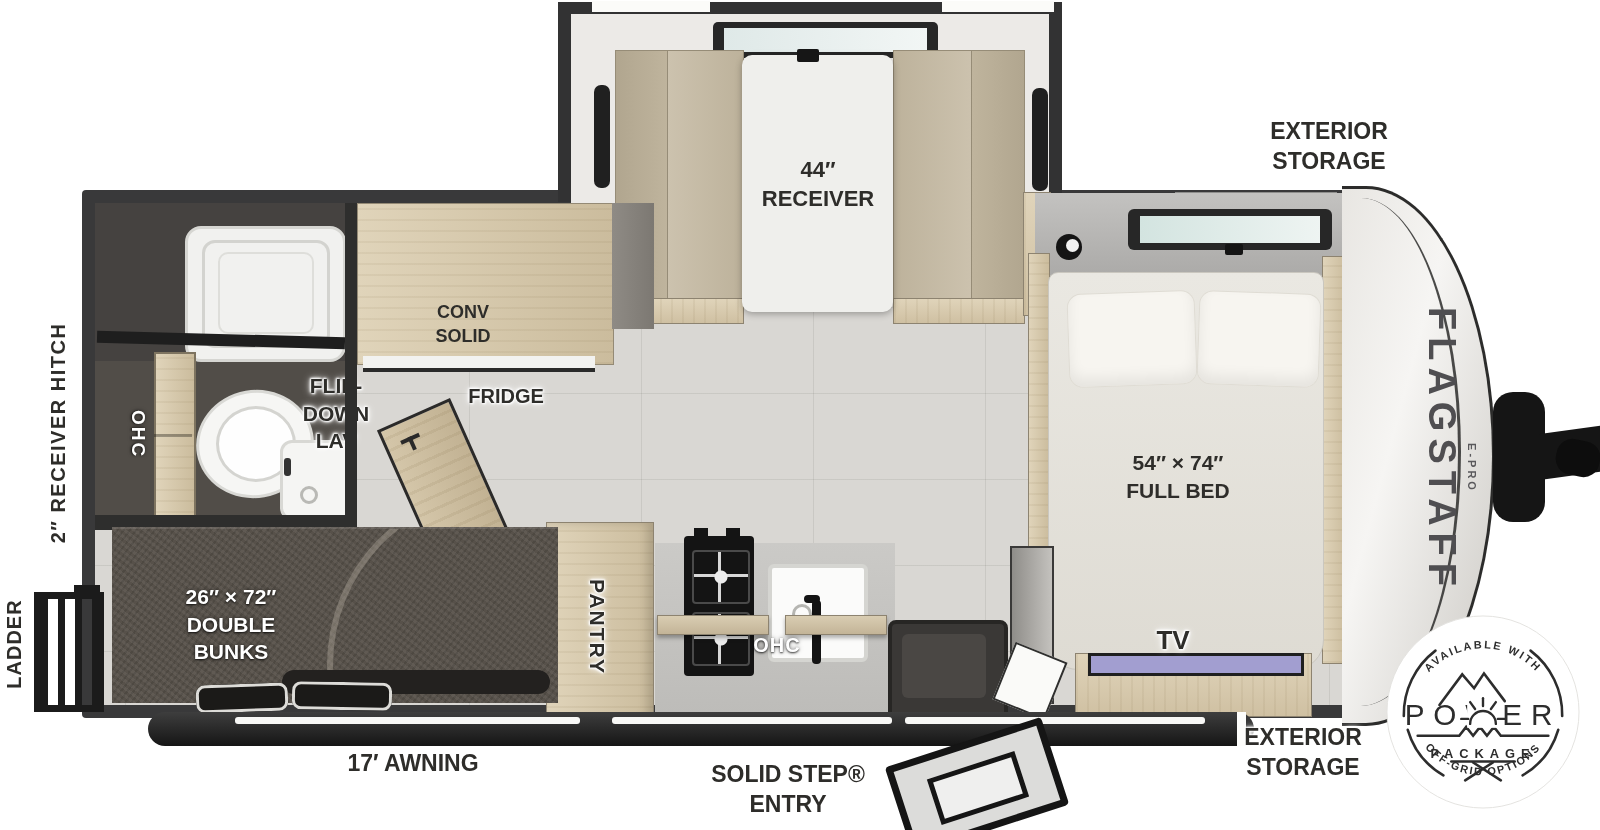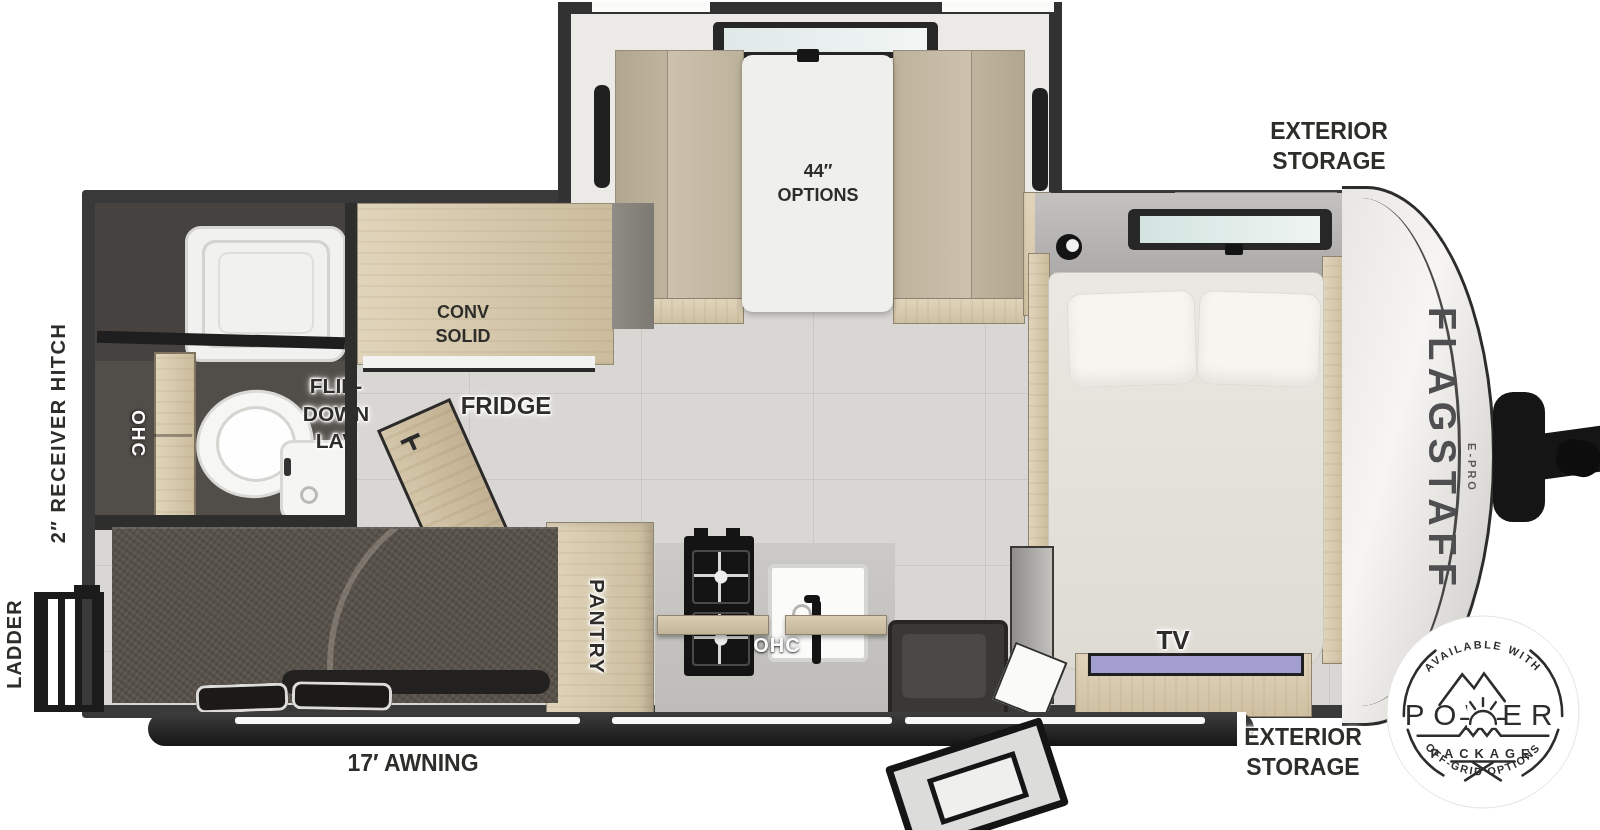--- a/index.html
+++ b/index.html
@@ -47,23 +47,23 @@
   <div class="abs" style="left:615px;top:50px;width:52px;height:250px;background:linear-gradient(90deg,#b1a68f,#bfb49d);border:1px solid #968c77;"></div>
   <div class="abs" style="left:667px;top:50px;width:75px;height:250px;background:linear-gradient(90deg,#ccc2ae,#bdb29b);border:1px solid #968c77;"></div>
   <div class="abs woodh" style="left:615px;top:298px;width:127px;height:24px;border:1px solid #8d8370;"></div>
   <div class="abs" style="left:893px;top:50px;width:78px;height:250px;background:linear-gradient(90deg,#bdb29b,#ccc2ae);border:1px solid #968c77;"></div>
   <div class="abs" style="left:971px;top:50px;width:52px;height:250px;background:linear-gradient(90deg,#bfb49d,#b1a68f);border:1px solid #968c77;"></div>
   <div class="abs woodh" style="left:893px;top:298px;width:130px;height:24px;border:1px solid #8d8370;"></div>
   <div class="abs woodh" style="left:1023px;top:192px;width:26px;height:122px;border:1px solid #8d8370;"></div>
 
   <div class="abs" style="left:742px;top:55px;width:151px;height:257px;background:#efefec;border-radius:10px;box-shadow:0 2px 7px rgba(0,0,0,.3);"></div>
   <div class="abs" style="left:797px;top:49px;width:22px;height:13px;background:#161616;border-radius:2px;"></div>
-  <div class="lbl stack" style="left:818px;top:184px;font-size:18px;">
+  <div class="lbl stack" style="left:818px;top:184px;font-size:22px;">
     <span>44″</span>
-    <span>OPTIONS</span>
+    <span>RECEIVER</span>
   </div>
 
   <div class="abs" style="left:95px;top:203px;width:250px;height:325px;background:#514d48;"></div>
   <div class="abs" style="left:95px;top:203px;width:250px;height:158px;background:#454240;"></div>
   <div class="abs" style="left:185px;top:226px;width:155px;height:130px;background:#f1f1ef;border:3px solid #d6d6d2;border-radius:16px;"></div>
   <div class="abs" style="left:202px;top:240px;width:122px;height:102px;border:3px solid #d3d3cf;border-radius:13px;"></div>
   <div class="abs" style="left:218px;top:252px;width:92px;height:78px;border:2px solid #dedeDA;border-radius:10px;"></div>
   <div class="abs" style="left:97px;top:334px;width:248px;height:12px;background:#1e1e1e;transform:rotate(1.5deg);"></div>
   <div class="abs woodv" style="left:154px;top:352px;width:38px;height:170px;border:2px solid #7e7460;"></div>
   <div class="abs" style="left:154px;top:434px;width:38px;height:3px;background:rgba(0,0,0,.3);"></div>
@@ -86,33 +86,37 @@
   <div class="abs wall" style="left:95px;top:515px;width:262px;height:15px;background:#2e2e2d;"></div>
 
   <div class="abs woodv" style="left:357px;top:203px;width:255px;height:160px;border:1px solid #94температ;border:1px solid #948a75;"></div>
   <div class="abs" style="left:612px;top:203px;width:42px;height:126px;background:linear-gradient(90deg,#8f8b85,#7c7872);"></div>
   <div class="abs" style="left:363px;top:356px;width:232px;height:12px;background:#f2f2f0;"></div>
   <div class="abs" style="left:363px;top:368px;width:232px;height:4px;background:#2a2a2a;"></div>
   <div class="lbl stack" style="left:463px;top:325px;font-size:18px;">
     <span>CONV</span>
     <span>SOLID</span>
   </div>
-  <div class="lbl halo" style="left:506px;top:406px;font-size:24px;">FRIDGE</div>
+  <div class="lbl halo" style="left:506px;top:396px;font-size:20px;">FRIDGE</div>
 
   <div class="abs" style="left:1035px;top:193px;width:313px;height:90px;background:linear-gradient(180deg,#c3c2c0,#a9a8a6);border-bottom:2px solid #8b8a88;"></div>
   <div class="abs" style="left:1128px;top:209px;width:204px;height:41px;background:#272727;border-radius:6px;"></div>
   <div class="abs" style="left:1140px;top:216px;width:180px;height:27px;background:linear-gradient(90deg,#d3e4e0,#eef4f2);"></div>
   <div class="abs" style="left:1225px;top:244px;width:18px;height:11px;background:#141414;border-radius:2px;"></div>
   <div class="abs" style="left:1056px;top:234px;width:26px;height:26px;background:#141414;border-radius:50%;"></div>
   <div class="abs" style="left:1066px;top:239px;width:13px;height:13px;background:#f1f1f1;border-radius:50%;"></div>
   <div class="abs woodv" style="left:1028px;top:253px;width:20px;height:428px;border:1px solid #8d8370;"></div>
   <div class="abs woodv" style="left:1322px;top:256px;width:23px;height:406px;border:1px solid #8d8370;"></div>
   <div class="abs" style="left:1048px;top:272px;width:274px;height:396px;background:linear-gradient(180deg,#eae8e2,#dedbd3);border:1px solid #cac7bf;border-radius:10px 10px 30px 30px;"></div>
   <div class="abs" style="left:1068px;top:292px;width:126px;height:92px;background:#f7f5f0;border:1px solid #dfdcd4;border-radius:14px;transform:rotate(-2deg);box-shadow:inset 0 -8px 14px rgba(0,0,0,.07);"></div>
   <div class="abs" style="left:1198px;top:292px;width:120px;height:92px;background:#f7f5f0;border:1px solid #dfdcd4;border-radius:14px;transform:rotate(2deg);box-shadow:inset 0 -8px 14px rgba(0,0,0,.07);"></div>
+  <div class="lbl stack" style="left:1178px;top:477px;font-size:21px;">
+    <span>54″ × 74″</span>
+    <span>FULL BED</span>
+  </div>
   <div class="lbl wlbl r90" style="left:1358px;top:456px;font-size:19px;letter-spacing:2px;">OHC</div>
   <div class="abs woodh" style="left:1075px;top:653px;width:235px;height:62px;border:1px solid #8d8370;"></div>
   <div class="abs" style="left:1088px;top:653px;width:210px;height:17px;background:#a29ed0;border:3px solid #1f1f1f;"></div>
   <div class="lbl halo" style="left:1173px;top:640px;font-size:26px;">TV</div>
 
   <div class="abs" style="left:655px;top:543px;width:240px;height:170px;background:linear-gradient(180deg,#cbcac7,#bdbcb9);"></div>
   <div class="abs woodv" style="left:546px;top:522px;width:106px;height:196px;border:1px solid #8d8370;box-shadow:inset -6px 0 10px rgba(0,0,0,.15);"></div>
   <div class="lbl halo r90" style="left:597px;top:627px;font-size:21px;letter-spacing:2px;">PANTRY</div>
   <div class="abs" style="left:684px;top:536px;width:70px;height:140px;background:#141414;border-radius:4px;"></div>
   <div class="abs" style="left:694px;top:528px;width:14px;height:9px;background:#141414;"></div>
@@ -127,32 +131,41 @@
   <div class="abs" style="left:785px;top:615px;width:100px;height:18px;background:linear-gradient(180deg,#d9cdb2,#c3b497);border:1px solid #8d8370;box-shadow:0 3px 4px rgba(0,0,0,.3);"></div>
   <div class="lbl wlbl" style="left:777px;top:645px;font-size:20px;letter-spacing:1px;">OHC</div>
   <div class="abs" style="left:888px;top:620px;width:112px;height:93px;background:#3a3836;border:4px solid #272624;border-radius:8px;"></div>
   <div class="abs" style="left:902px;top:634px;width:84px;height:64px;background:#4a4744;border-radius:6px;"></div>
   <div class="abs" style="left:1010px;top:546px;width:40px;height:154px;background:linear-gradient(90deg,#8f8d89,#c4c2be);border:2px solid #3a3938;"></div>
   <div class="abs" style="left:1002px;top:650px;width:52px;height:58px;background:#fafaf8;border:2px solid #2f2f2e;transform:rotate(22deg);"></div>
 
   <div class="abs" style="left:112px;top:527px;width:446px;height:174px;overflow:hidden;border-top:2px solid rgba(255,255,255,.1);background:repeating-linear-gradient(37deg,rgba(255,255,255,.05) 0 3px,rgba(0,0,0,0) 3px 6px),repeating-linear-gradient(-53deg,rgba(0,0,0,.1) 0 2px,rgba(0,0,0,0) 2px 5px),#57514a;">
     <div class="abs" style="left:215px;top:-40px;width:330px;height:340px;border:6px solid rgba(185,177,164,.38);border-radius:50%;"></div>
   </div>
+  <div class="lbl wlbl stack" style="left:231px;top:625px;font-size:21px;">
+    <span>26″ × 72″</span>
+    <span>DOUBLE</span>
+    <span>BUNKS</span>
+  </div>
   <div class="abs" style="left:282px;top:670px;width:268px;height:24px;background:#23211f;border-radius:12px;"></div>
   <div class="abs" style="left:196px;top:684px;width:92px;height:28px;background:#1b1a18;border-radius:9px;box-shadow:inset 0 0 0 3px #dddcd8;transform:rotate(-2deg);"></div>
   <div class="abs" style="left:292px;top:682px;width:100px;height:28px;background:#1b1a18;border-radius:9px;box-shadow:inset 0 0 0 3px #dddcd8;transform:rotate(1deg);"></div>
 
   <div class="abs" style="left:148px;top:712px;width:1106px;height:34px;background:linear-gradient(180deg,#3e3e3e,#151515);border-radius:17px;"></div>
   <div class="abs" style="left:235px;top:717px;width:345px;height:7px;background:#f8f8f6;border-radius:3px;"></div>
   <div class="abs" style="left:612px;top:717px;width:280px;height:7px;background:#f8f8f6;border-radius:3px;"></div>
   <div class="abs" style="left:905px;top:717px;width:300px;height:7px;background:#f8f8f6;border-radius:3px;"></div>
   <div class="abs" style="left:1237px;top:712px;width:9px;height:34px;background:#fdfdfb;"></div>
   <div class="lbl" style="left:413px;top:763px;font-size:23px;">17′ AWNING</div>
   <div class="abs" style="left:895px;top:740px;width:150px;height:78px;transform:rotate(-18deg);background:#dcdcda;border:7px solid #151515;border-radius:4px;"></div>
   <div class="abs" style="left:932px;top:764px;width:82px;height:38px;transform:rotate(-18deg);background:#efefee;border:5px solid #151515;"></div>
+  <div class="lbl stack" style="left:788px;top:789px;font-size:23px;">
+    <span>SOLID STEP®</span>
+    <span>ENTRY</span>
+  </div>
 
   <div class="abs" style="left:34px;top:592px;width:56px;height:106px;border:7px solid #1b1b1b;background:repeating-linear-gradient(90deg,#1b1b1b 0 7px,rgba(0,0,0,0) 7px 17px);"></div>
   <div class="abs" style="left:74px;top:585px;width:26px;height:9px;background:#1b1b1b;"></div>
   <div class="lbl rn90" style="left:14px;top:644px;font-size:20px;letter-spacing:1px;">LADDER</div>
   <div class="lbl rn90" style="left:58px;top:433px;font-size:20px;letter-spacing:1.5px;">2″ RECEIVER HITCH</div>
 
   <div class="abs" style="left:1342px;top:186px;width:150px;height:534px;background:linear-gradient(105deg,#e8e6e2,#f6f5f3 40%,#d9d7d3 82%,#b9b7b3);border:3px solid #2c2c2b;border-left:none;border-radius:0 130px 130px 0 / 0 272px 272px 0;"></div>
   <div class="abs" style="left:1342px;top:198px;width:116px;height:508px;border-right:3px solid rgba(43,43,42,.85);border-radius:0 100px 100px 0 / 0 254px 254px 0;"></div>
   <div class="lbl r90" style="left:1442px;top:450px;font-size:38px;letter-spacing:7px;color:#4f4e51;font-weight:bold;">FLAGSTAFF</div>
   <div class="lbl r90" style="left:1472px;top:468px;font-size:11px;letter-spacing:3px;color:#5a595c;">E-PRO</div>

